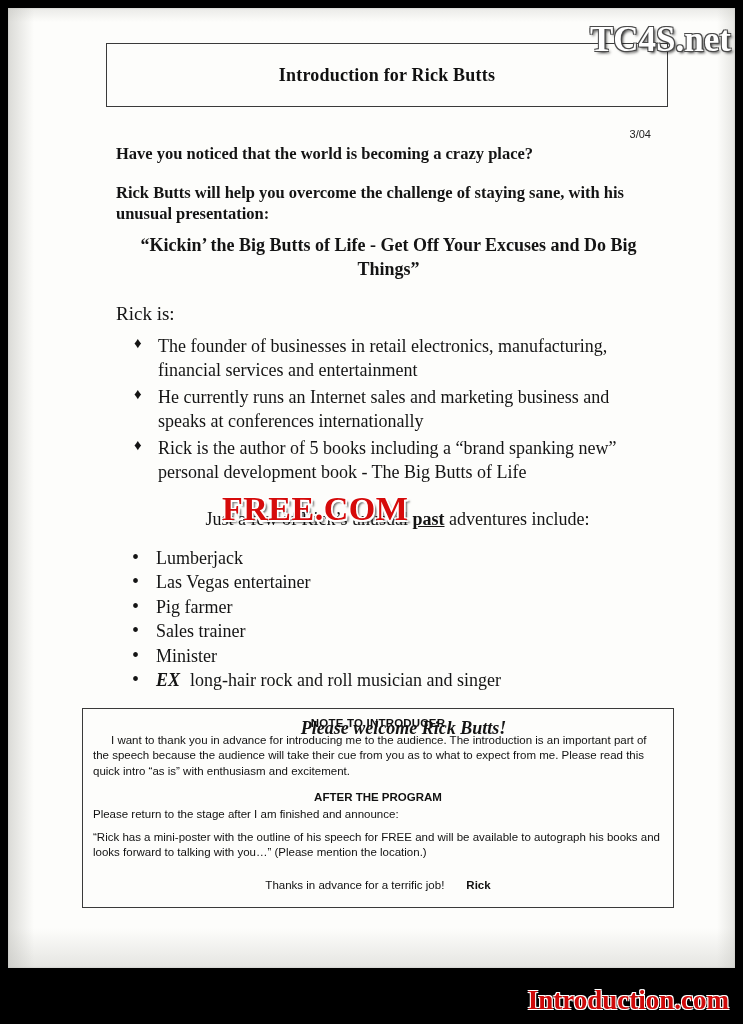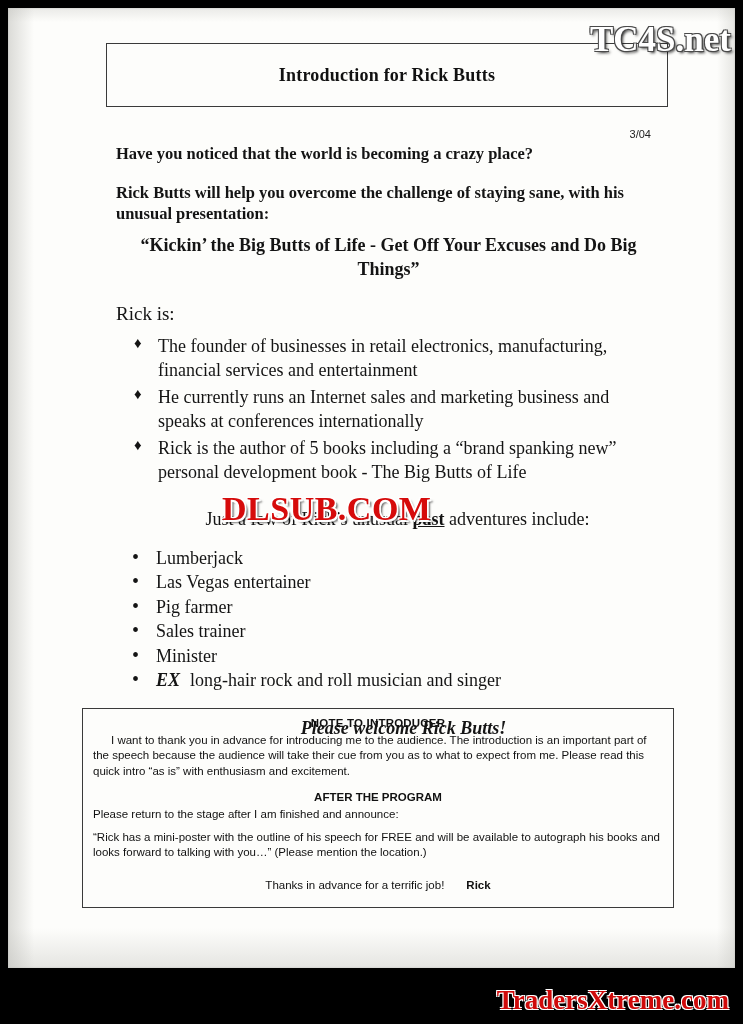--- a/index.html
+++ b/index.html
@@ -302,14 +302,14 @@
     <div class="nb-para"><span class="nb-indent"></span><span>I want to thank you in advance for introducing me to the audience. The introduction is an important part of the speech because the audience will take their cue from you as to what to expect from me. Please read this quick intro “as is” with enthusiasm and excitement.</span></div>
     <div class="nb-head2">AFTER THE PROGRAM</div>
     <div class="nb-para">Please return to the stage after I am finished and announce:</div>
     <div class="nb-para">“Rick has a mini-poster with the outline of his speech for FREE and will be available to autograph his books and looks forward to talking with you…” (Please mention the location.)</div>
     <div class="nb-thanks"><span>Thanks in advance for a terrific job!</span><b>Rick</b></div>
   </div>
 
 </div>
 
 <div id="wm-top">TC4S.net</div>
-<div id="wm-mid">DLSUB.COM</div>
-<div id="wm-bottom">TradersXtreme.com</div>
+<div id="wm-mid">FREE.COM</div>
+<div id="wm-bottom">Introduction.com</div>
 
 </body></html>

